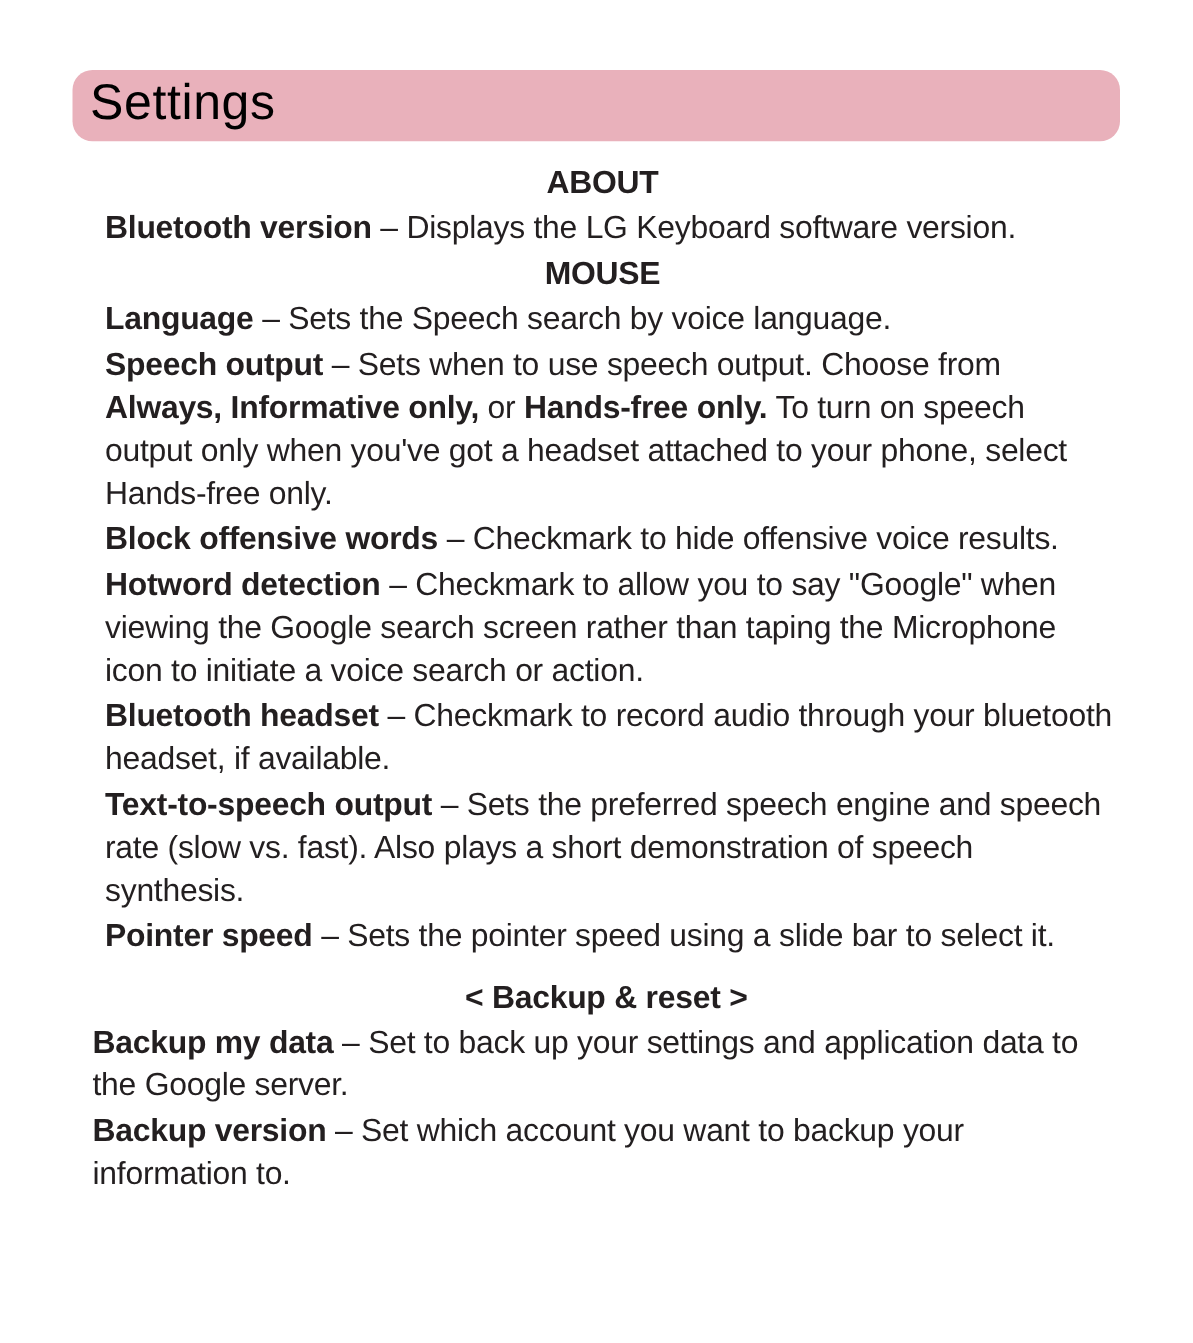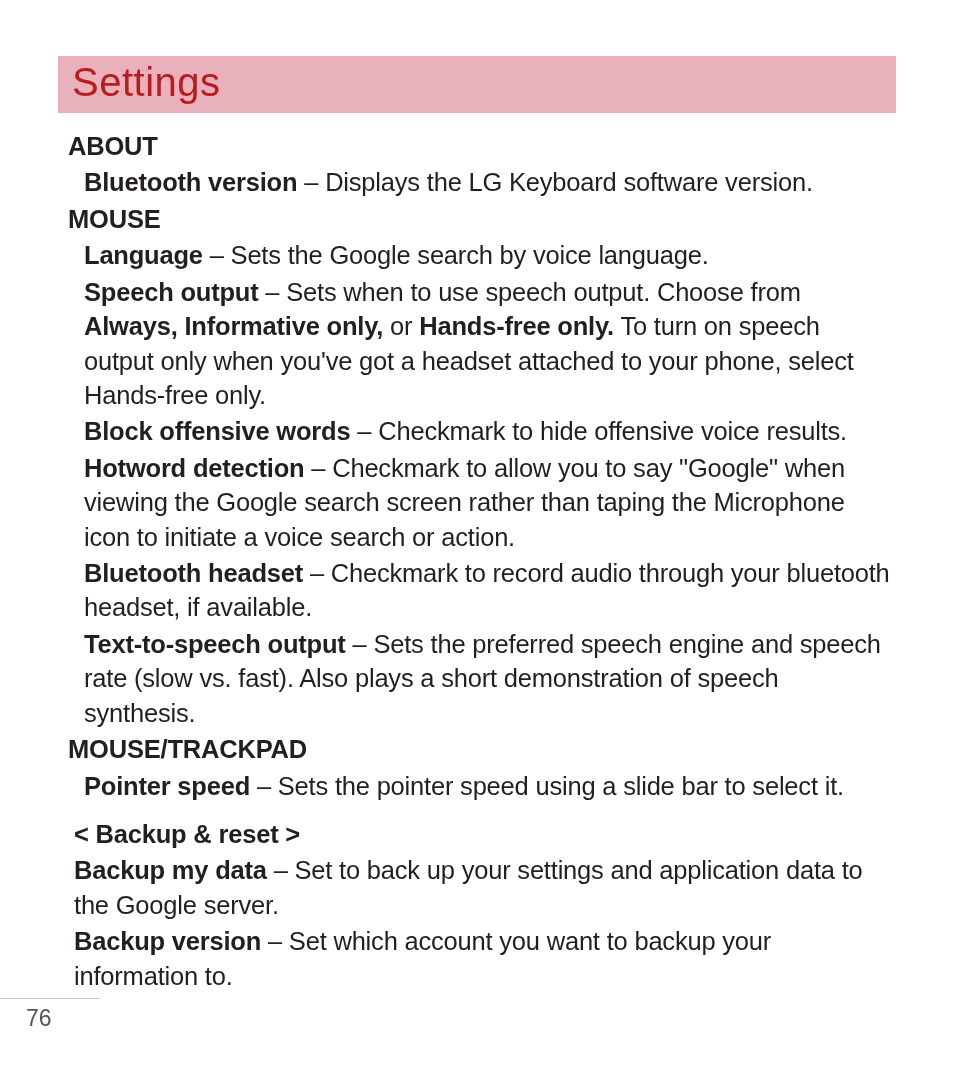--- a/index.html
+++ b/index.html
@@ -15,37 +15,38 @@
   }
   .page {
     position: relative;
     width: 954px;
     height: 1074px;
     box-sizing: border-box;
     padding: 56px 58px 0 58px;
   }
   .title-bar {
     background: #e9b1bb;
-    color: #b91c1c;
+    color: #000000;
     font-size: 40px;
     font-weight: 400;
     padding: 4px 14px 8px 14px;
     letter-spacing: 0.5px;
     font-stretch: normal;
+    border-radius: 16px;
   }
   .content {
     padding-top: 16px;
     font-size: 25.5px;
     line-height: 1.35;
     letter-spacing: -0.2px;
   }
   .ind0 { margin-left: 10px; }
   .ind1 { margin-left: 26px; }
   .ind2 { margin-left: 26px; }
-  .b { font-weight: 700; }
+  .b { font-weight: 700; text-align: center; }
   .para { margin-bottom: 2px; }
   .backup-block { margin-top: 14px; margin-left: 16px; }
   .footer {
     position: absolute;
     left: 0;
     bottom: 42px;
     width: 100%;
   }
   .footer-rule {
     border: none;
@@ -71,53 +72,48 @@
 
   <div class="content">
 
     <div class="para ind0 b">ABOUT</div>
     <div class="para ind1">
       <span class="b">Bluetooth version</span><span> – Displays the LG Keyboard software version.</span>
     </div>
 
     <div class="para ind0 b">MOUSE</div>
     <div class="para ind2">
-      <span class="b">Language</span><span> – Sets the Google search by voice language.</span>
+      <span class="b">Language</span><span> – Sets the Speech search by voice language.</span>
     </div>
     <div class="para ind2">
       <span class="b">Speech output</span><span> – Sets when to use speech output. Choose from </span><span class="b">Always, Informative only,</span><span> or </span><span class="b">Hands-free only.</span><span> To turn on speech output only when you've got a headset attached to your phone, select Hands-free only.</span>
     </div>
     <div class="para ind2">
       <span class="b">Block offensive words</span><span> – Checkmark to hide offensive voice results.</span>
     </div>
     <div class="para ind2">
       <span class="b">Hotword detection</span><span> – Checkmark to allow you to say "Google" when viewing the Google search screen rather than taping the Microphone icon to initiate a voice search or action.</span>
     </div>
     <div class="para ind2">
       <span class="b">Bluetooth headset</span><span> – Checkmark to record audio through your bluetooth headset, if available.</span>
     </div>
     <div class="para ind1">
       <span class="b">Text-to-speech output</span><span> – Sets the preferred speech engine and speech rate (slow vs. fast). Also plays a short demonstration of speech synthesis.</span>
     </div>
 
-    <div class="para ind0 b">MOUSE/TRACKPAD</div>
     <div class="para ind1">
       <span class="b">Pointer speed</span><span> – Sets the pointer speed using a slide bar to select it.</span>
     </div>
 
     <div class="backup-block">
       <div class="para b">&lt;&nbsp;Backup &amp; reset&nbsp;&gt;</div>
       <div class="para">
         <span class="b">Backup my data</span><span> – Set to back up your settings and application data to the Google server.</span>
       </div>
       <div class="para">
         <span class="b">Backup version</span><span> – Set which account you want to backup your information to.</span>
       </div>
     </div>
 
   </div>
 
-  <div class="footer">
-    <hr class="footer-rule">
-    <div class="page-num">76</div>
-  </div>
 
 </div>
 
 </body></html>

